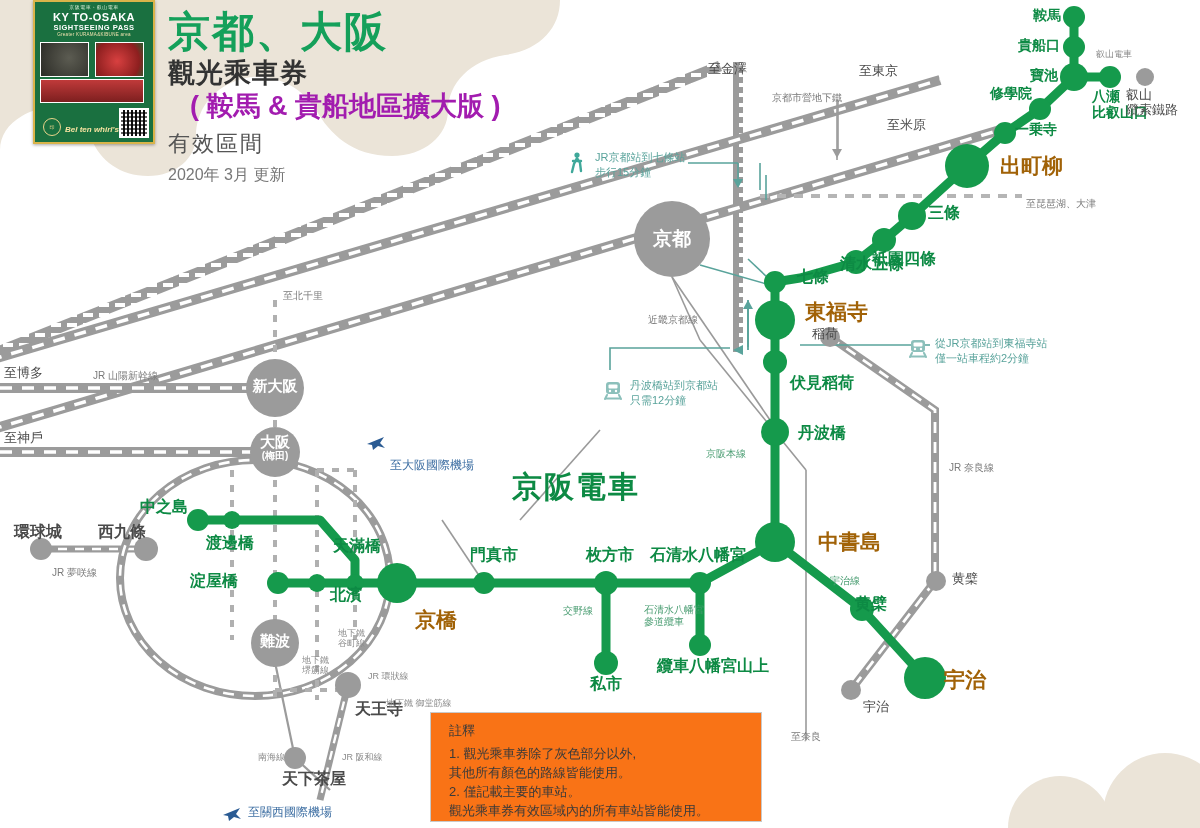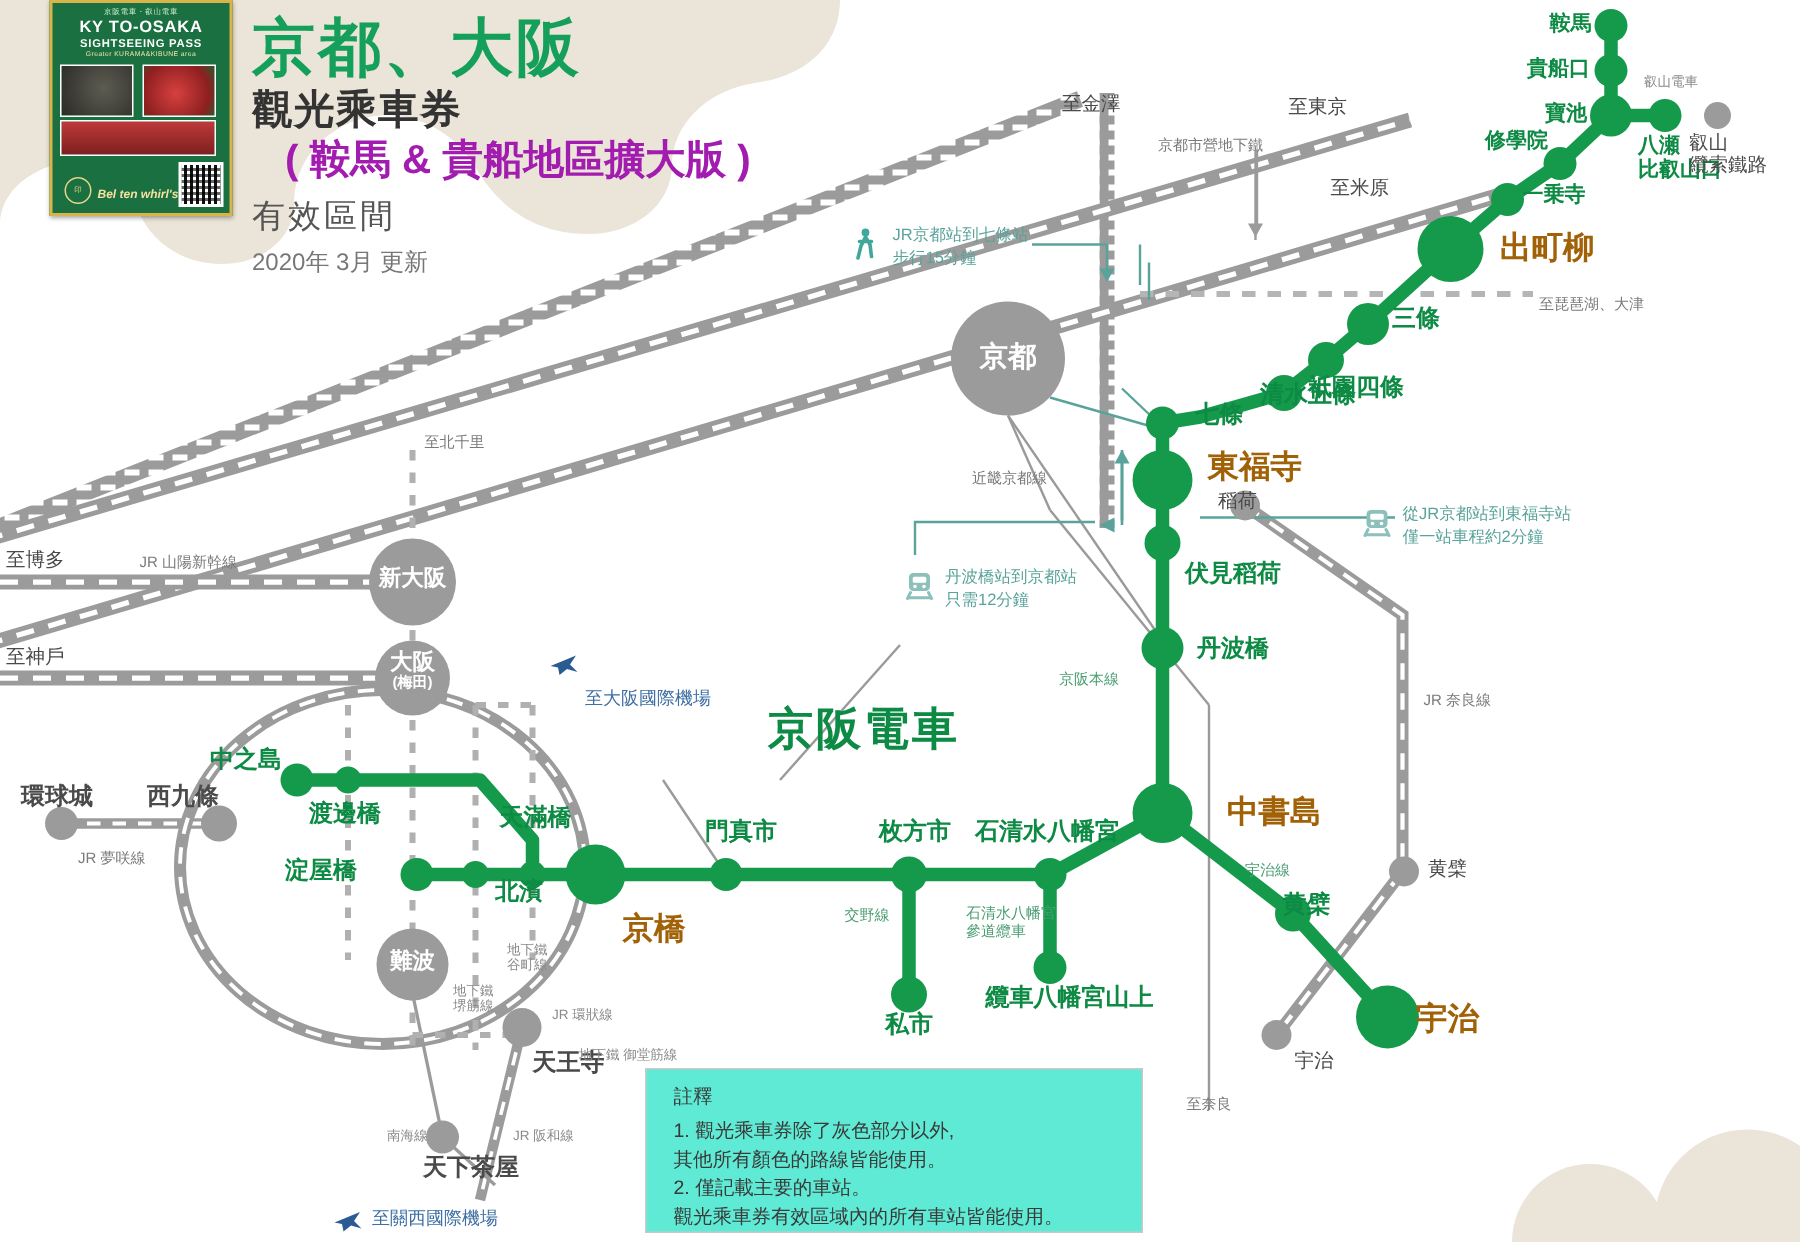--- a/index.html
+++ b/index.html
@@ -52,21 +52,21 @@
   .gy-xs{color:#8a8a8a;font-size:9px;}
   .blu{color:#3e6fa3;font-size:12px;}
   .teal{color:#59a39b;font-size:11px;line-height:1.35;}
   .white-b{color:#fff;font-weight:bold;font-size:19px;}
   .white-s{color:#fff;font-weight:bold;font-size:15px;}
   .white-xs{color:#fff;font-weight:bold;font-size:10px;}
   .keihan-title{color:#0d8a44;font-weight:bold;font-size:30px;letter-spacing:2px;}
 
   
   .legend{position:absolute;left:430px;top:712px;width:330px;height:108px;
-    background:#5eead4;border:1px solid #c9c9c9;z-index:35;}
+    background:#f97316;border:1px solid #c9c9c9;z-index:35;}
   .legend .ltitle{position:absolute;left:18px;top:9px;font-size:13px;color:#3a3a3a;}
   .legend .lrow{position:absolute;left:18px;font-size:13px;color:#3a3a3a;line-height:1.35;}
   .ic{position:absolute;z-index:31;}
 </style>
 </head>
 <body>
 
 <div id="root">
 
   <svg id="map" viewBox="0 0 1200 828">

